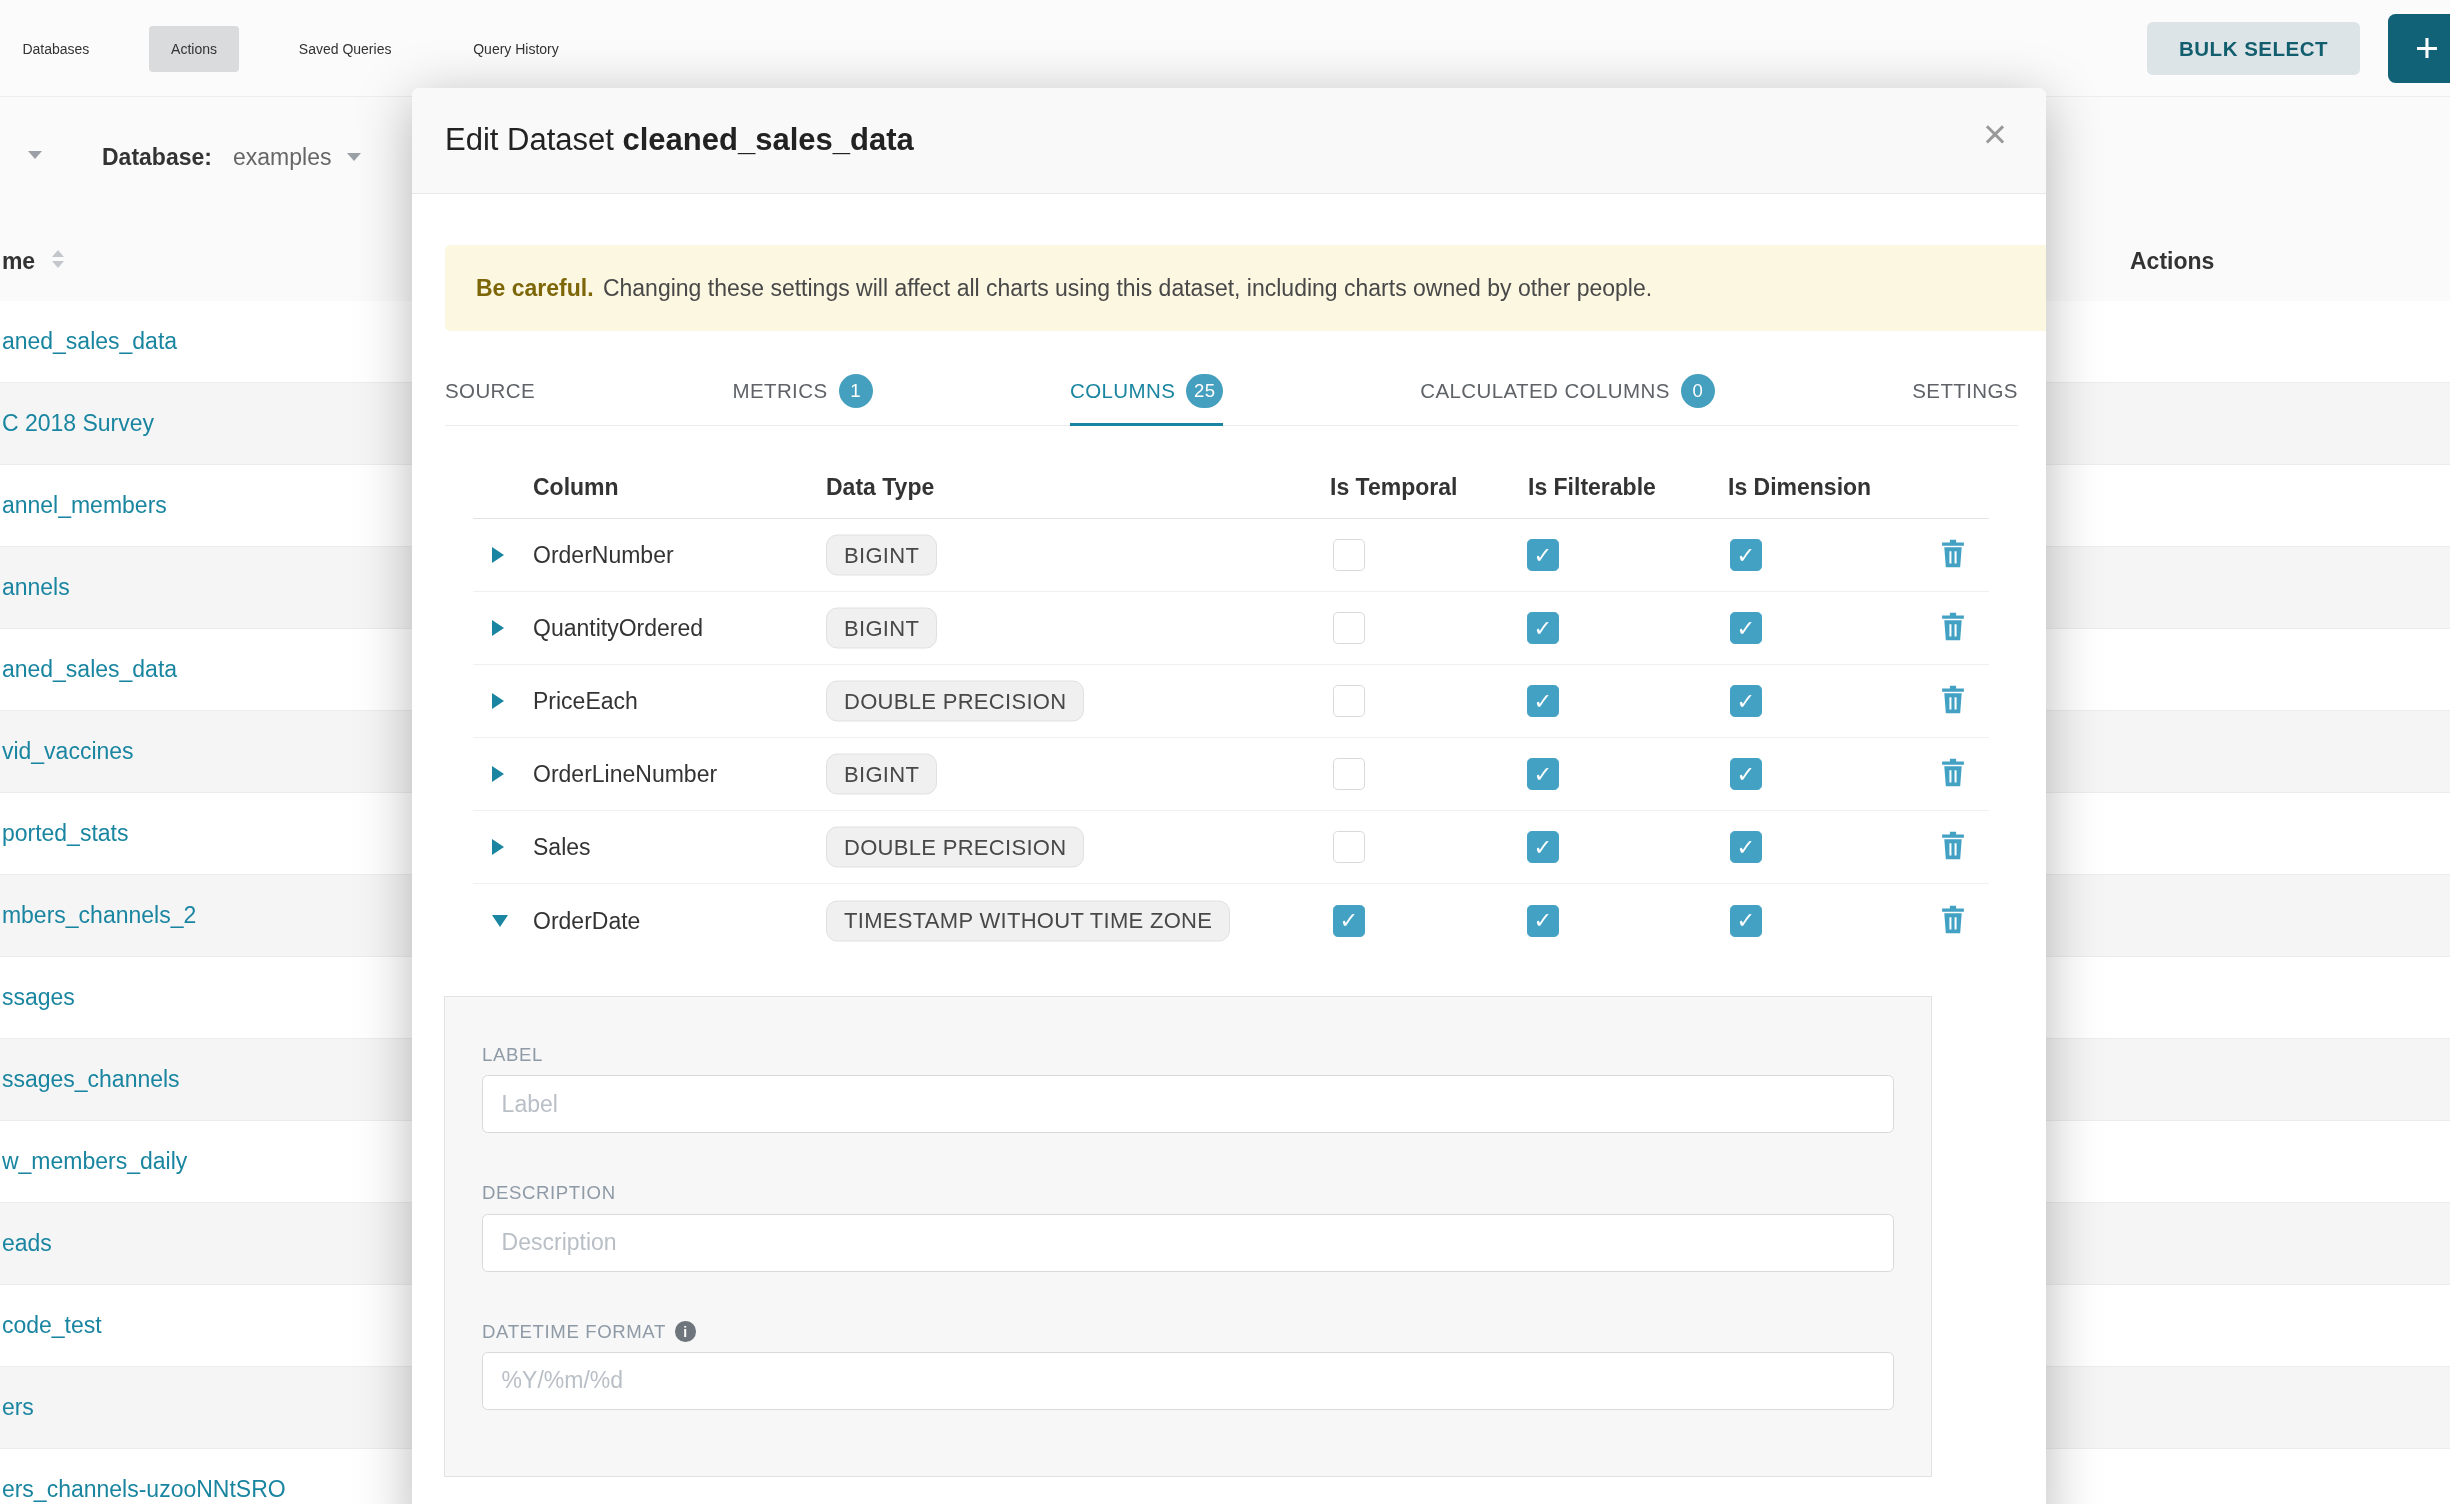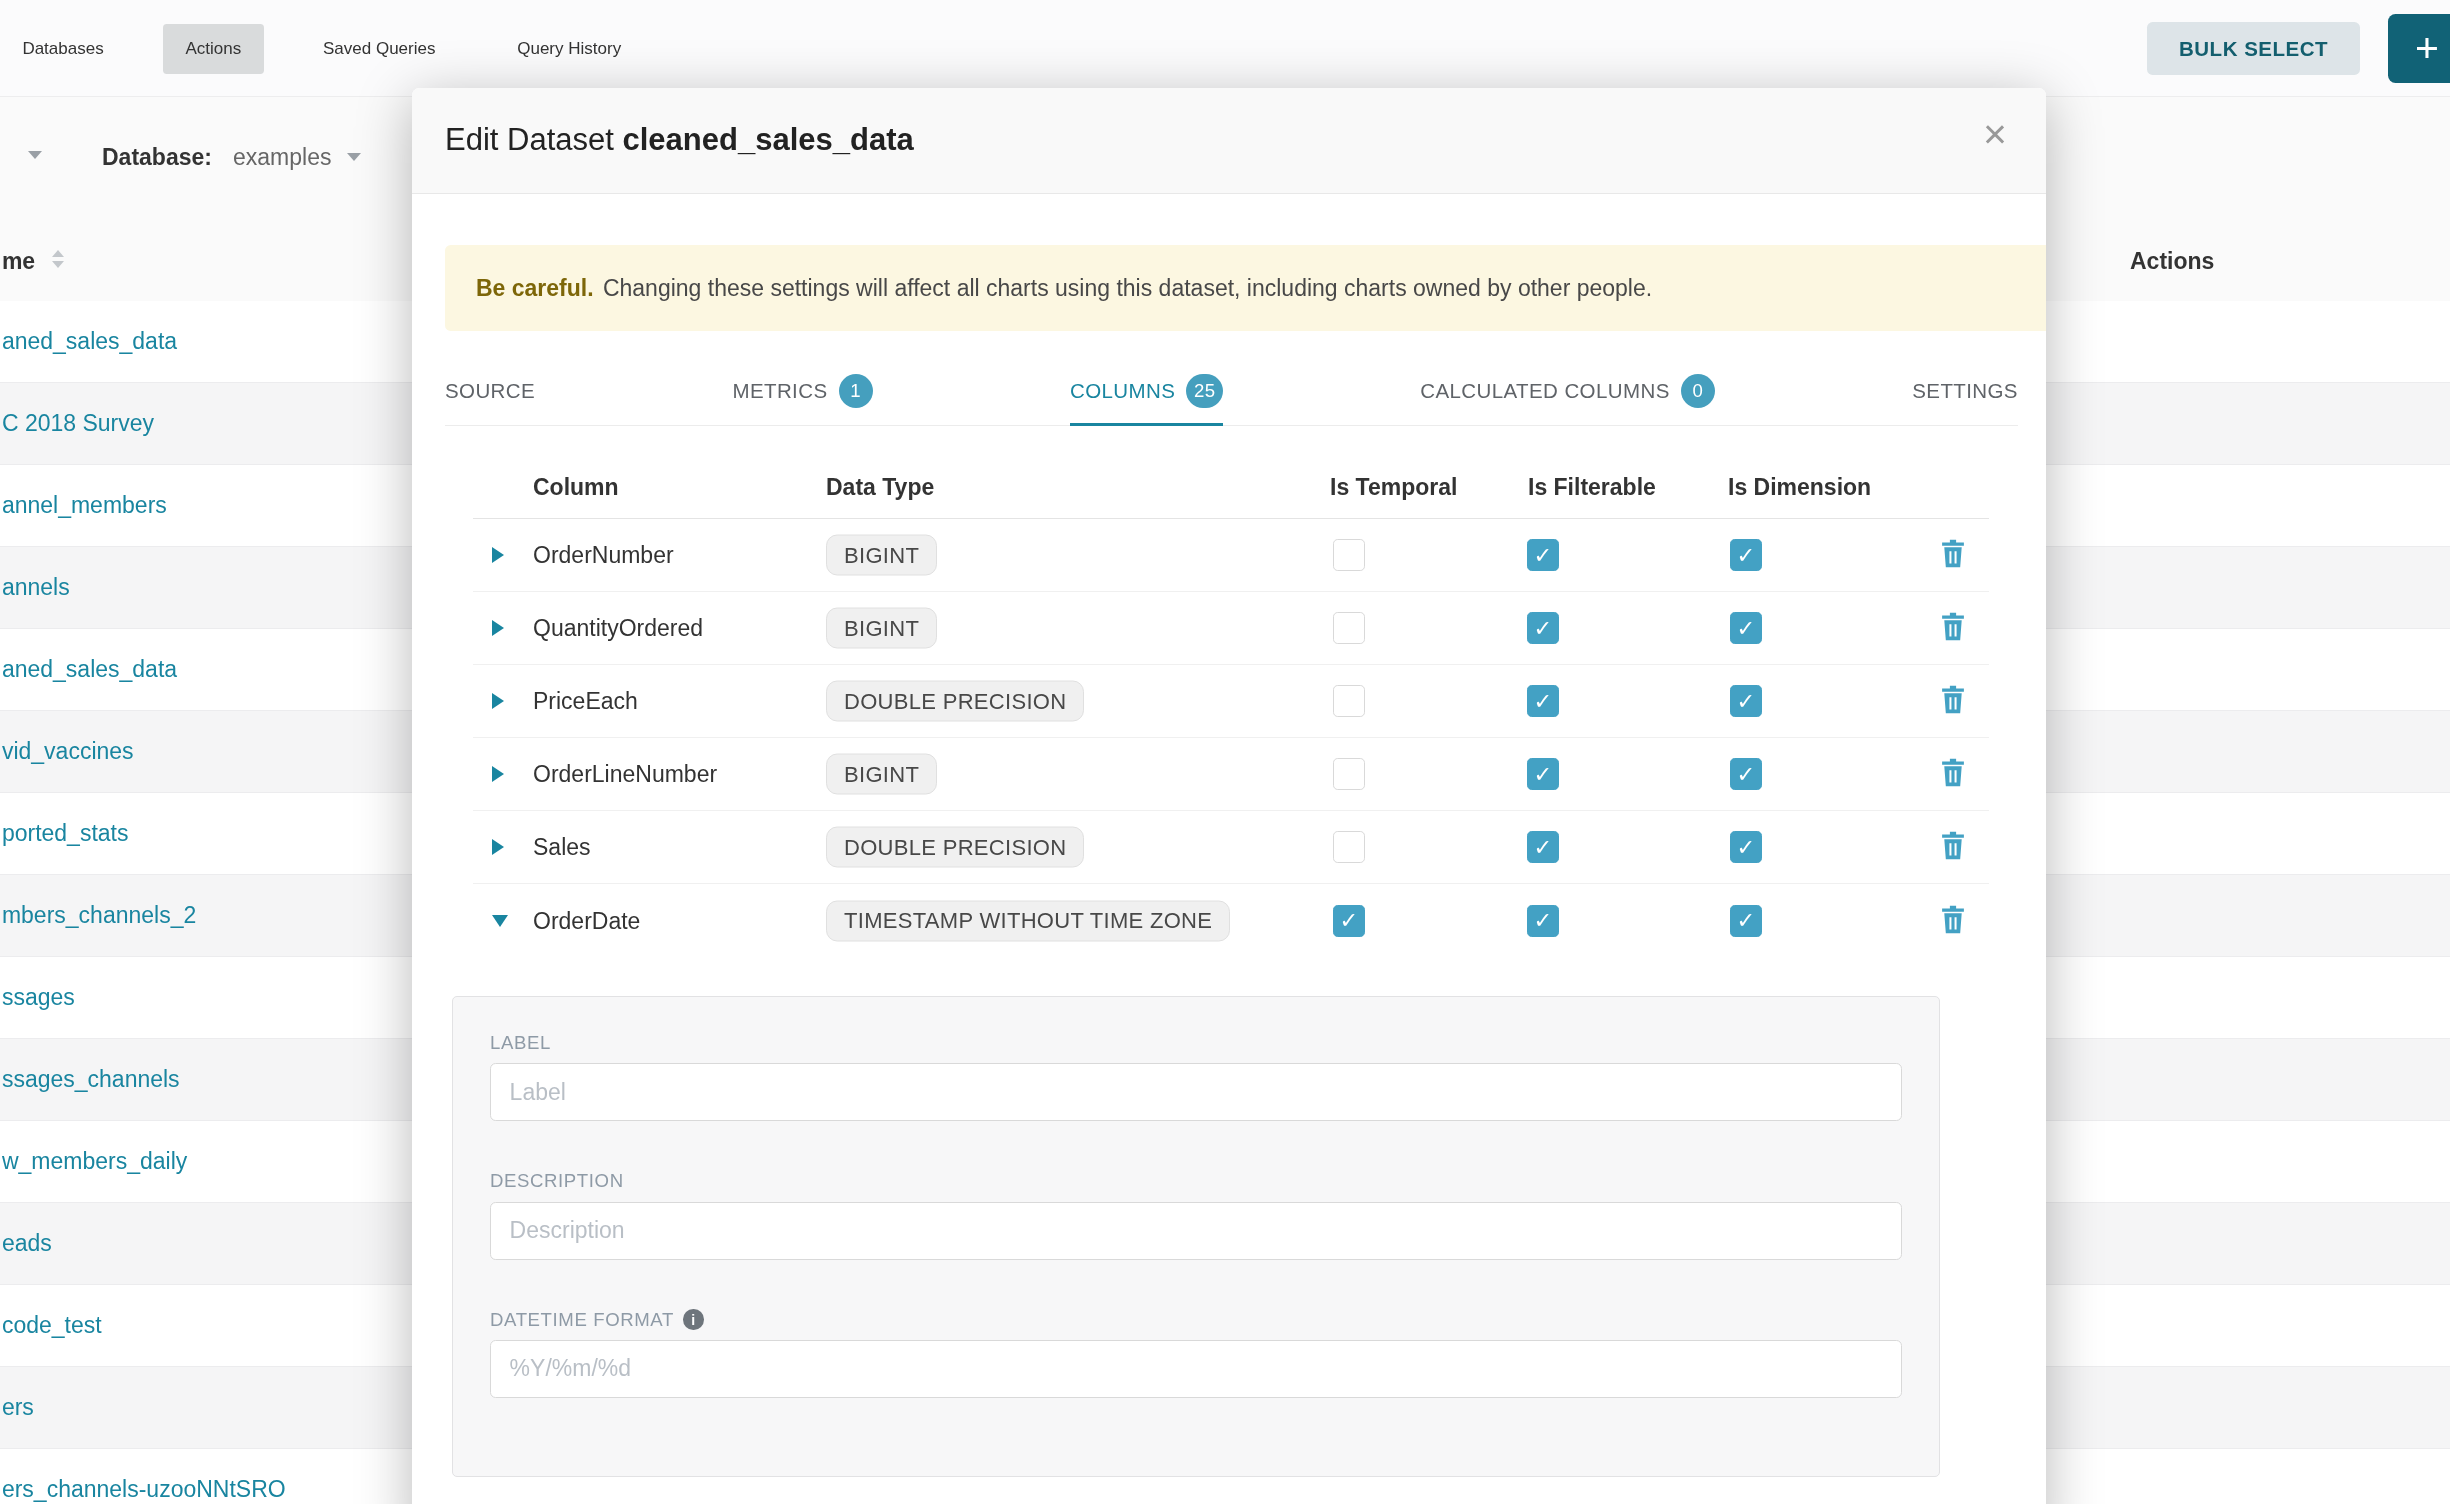--- a/index.html
+++ b/index.html
@@ -7,21 +7,21 @@
   body {
     font-family:"Liberation Sans","DejaVu Sans",sans-serif;
     background:#fff; overflow:hidden; position:relative;
   }
   .page { position:absolute; inset:0; overflow:hidden; background:#fff; }
 
   
   .nav { position:absolute; top:0; left:0; width:2450px; height:97px;
          background:#fbfbfc; border-bottom:0.9px solid #ededee; z-index:1; }
   .nav-tabs { position:absolute; left:0; top:0; height:97px; display:flex; align-items:center; gap:37px; padding-left:0; }
-  .nav-tab { font-size:17px; color:#333; padding:15px 22.4px; border-radius:3.7px; cursor:pointer; white-space:nowrap; }
+  .nav-tab { font-size:14px; color:#333; padding:15px 22.4px; border-radius:3.7px; cursor:pointer; white-space:nowrap; }
   .nav-tab.active { background:var(--c-navPillBg); }
   .bulk-btn { position:absolute; left:2147px; top:22.4px; width:213px; height:53px;
               background:var(--c-bulkBg); color:var(--c-bulkText); font-size:20.5px; font-weight:600;
               letter-spacing:0.5px; border:none; border-radius:5.6px;
               display:flex; align-items:center; justify-content:center; font-family:inherit; }
   .add-btn { position:absolute; left:2388px; top:14px; width:78px; height:69px;
              background:var(--c-addBg); color:#fff; font-size:41px; border:none; border-radius:7.5px;
              display:flex; align-items:center; justify-content:center; font-family:inherit; }
 
   
@@ -83,23 +83,23 @@
           background:#f0f0f0; border:0.9px solid #e0e0e0; border-radius:11.2px;
           padding:6.5px 17px; font-size:22px; color:#484848; letter-spacing:0.3px; white-space:nowrap; }
   .cb { position:absolute; top:50%; transform:translateY(-50%); width:32px; height:32px;
         border:1.9px solid #d9d9d9; border-radius:4.7px; background:#fff; cursor:pointer; }
   .cb.checked { background:var(--c-checkbox); border-color:var(--c-checkbox); }
   .cb.checked::after { content:"✓"; position:absolute; inset:0; display:flex; align-items:center;
                        justify-content:center; color:#fff; font-size:22.4px; font-weight:700; }
   .cb-temporal { left:860px; } .cb-filterable { left:1054px; } .cb-dimension { left:1257px; }
   .trash { position:absolute; left:1467px; top:50%; transform:translateY(-50%); color:var(--c-checkbox); cursor:pointer; }
 
-  .panel { position:absolute; left:40px; top:908px; width:1488px; height:481px;
-           background:#f7f7f8; border:0.9px solid #e2e2e4; border-radius:5px;
-           padding:35px 37px; overflow:hidden; }
+  .panel { position:absolute; left:32px; top:908px; width:1488px; height:481px;
+           background:#f7f7f8; border:0.9px solid #e2e2e4; border-radius:0;
+           padding:47px 37px; overflow:hidden; }
   .f-label { font-size:18.6px; color:#8e9aa6; letter-spacing:0.6px; margin-bottom:9.3px;
              display:flex; align-items:center; gap:9.3px; font-weight:500; }
   .f-input { width:100%; height:58px; border:0.9px solid #d9d9d9; border-radius:5.6px; background:#fff;
              font-size:23px; color:#333; padding:0 18.6px; margin-bottom:49px; outline:none; font-family:inherit; }
   .f-input::placeholder { color:#b9bfc6; }
   .info { width:20.5px; height:20.5px; border-radius:50%; background:#6e757c; color:#fff; font-size:14px;
           font-weight:700; display:inline-flex; align-items:center; justify-content:center; cursor:pointer; }
 </style>
 </head>
 <body>

